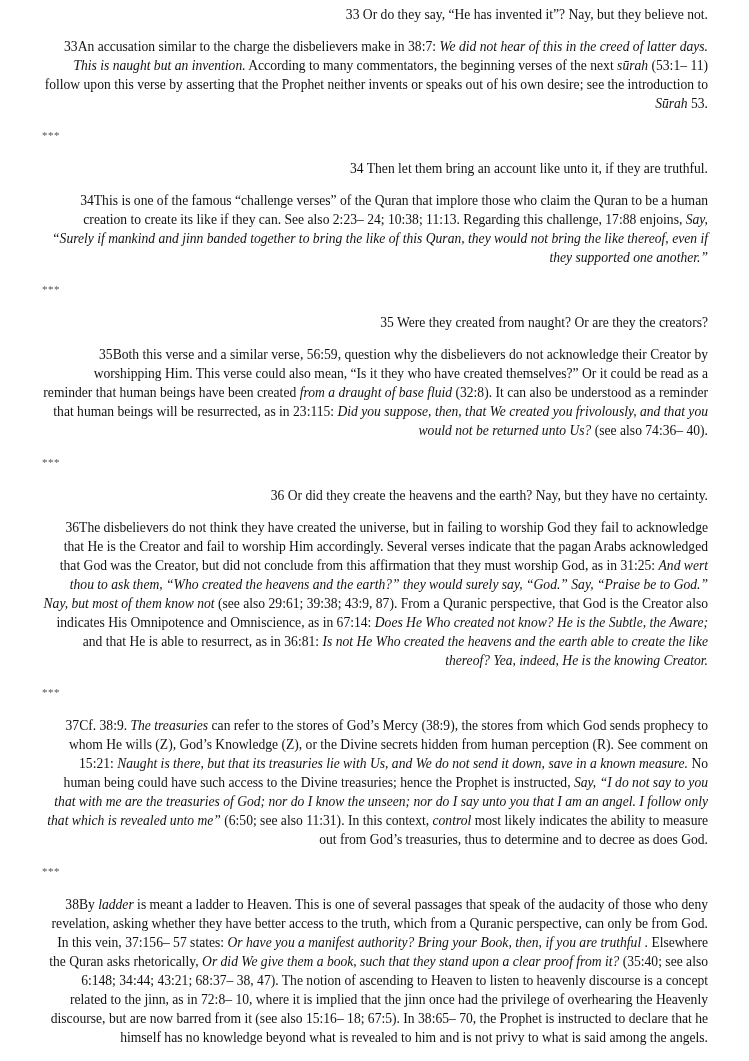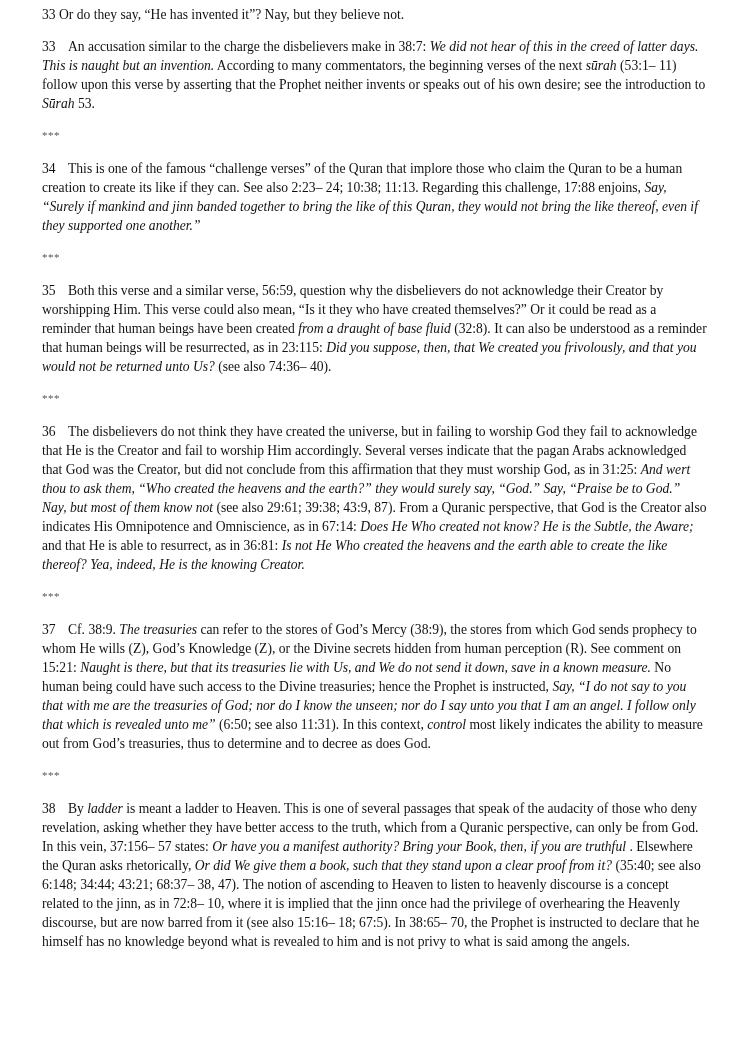--- a/index.html
+++ b/index.html
@@ -18,21 +18,21 @@
     left: 42px;
     top: 5px;
     width: 666px;
     font-family: "Liberation Serif", "DejaVu Serif", serif;
     font-size: 13.6px;
     line-height: 19px;
     color: #111111;
   }
   .para {
     margin: 0 0 13px 0;
-    text-align: left;
+    text-align: right;
     font-family: Liberation Serif, serif;
   }
   .verse { }
   .comment .num {
     display: inline-block;
     width: 26px;
   }
   .sep {
     color: #555555;
     font-size: 11px;
@@ -48,34 +48,37 @@
 
   <div>
     <p class="para verse">33 Or do they say, “He has invented it”? Nay, but they believe not.</p>
     <p class="para comment">
       <span class="num">33</span><span class="ctext"><span>An accusation similar to the charge the disbelievers make in 38:7: </span><i>We did not hear of this in the creed of latter days. This is naught but an invention.</i><span> According to many commentators, the beginning verses of the next </span><i>sūrah</i><span> (53:1– 11) follow upon this verse by asserting that the Prophet neither invents or speaks out of his own desire; see the introduction to </span><i>Sūrah</i><span> 53.</span></span>
     </p>
     <p class="sep">***</p>
   </div>
 
   <div>
+    <p class="para verse">34 Then let them bring an account like unto it, if they are truthful.</p>
     <p class="para comment">
       <span class="num">34</span><span class="ctext"><span>This is one of the famous “challenge verses” of the Quran that implore those who claim the Quran to be a human creation to create its like if they can. See also 2:23– 24; 10:38; 11:13. Regarding this challenge, 17:88 enjoins, </span><i>Say, “Surely if mankind and jinn banded together to bring the like of this Quran, they would not bring the like thereof, even if they supported one another.”</i></span>
     </p>
     <p class="sep">***</p>
   </div>
 
   <div>
+    <p class="para verse">35 Were they created from naught? Or are they the creators?</p>
     <p class="para comment">
       <span class="num">35</span><span class="ctext"><span>Both this verse and a similar verse, 56:59, question why the disbelievers do not acknowledge their Creator by worshipping Him. This verse could also mean, “Is it they who have created themselves?” Or it could be read as a reminder that human beings have been created </span><i>from a draught of base fluid</i><span> (32:8). It can also be understood as a reminder that human beings will be resurrected, as in 23:115: </span><i>Did you suppose, then, that We created you frivolously, and that you would not be returned unto Us?</i><span> (see also 74:36– 40).</span></span>
     </p>
     <p class="sep">***</p>
   </div>
 
   <div>
+    <p class="para verse">36 Or did they create the heavens and the earth? Nay, but they have no certainty.</p>
     <p class="para comment">
       <span class="num">36</span><span class="ctext"><span>The disbelievers do not think they have created the universe, but in failing to worship God they fail to acknowledge that He is the Creator and fail to worship Him accordingly. Several verses indicate that the pagan Arabs acknowledged that God was the Creator, but did not conclude from this affirmation that they must worship God, as in 31:25: </span><i>And wert thou to ask them, “Who created the heavens and the earth?” they would surely say, “God.” Say, “Praise be to God.” Nay, but most of them know not</i><span> (see also 29:61; 39:38; 43:9, 87). From a Quranic perspective, that God is the Creator also indicates His Omnipotence and Omniscience, as in 67:14: </span><i>Does He Who created not know? He is the Subtle, the Aware;</i><span> and that He is able to resurrect, as in 36:81: </span><i>Is not He Who created the heavens and the earth able to create the like thereof? Yea, indeed, He is the knowing Creator.</i></span>
     </p>
     <p class="sep">***</p>
   </div>
 
   <div>
     <p class="para comment">
       <span class="num">37</span><span class="ctext"><span>Cf. 38:9. </span><i>The treasuries</i><span> can refer to the stores of God’s Mercy (38:9), the stores from which God sends prophecy to whom He wills (Z), God’s Knowledge (Z), or the Divine secrets hidden from human perception (R). See comment on 15:21: </span><i>Naught is there, but that its treasuries lie with Us, and We do not send it down, save in a known measure.</i><span> No human being could have such access to the Divine treasuries; hence the Prophet is instructed, </span><i>Say, “I do not say to you that with me are the treasuries of God; nor do I know the unseen; nor do I say unto you that I am an angel. I follow only that which is revealed unto me”</i><span> (6:50; see also 11:31). In this context, </span><i>control</i><span> most likely indicates the ability to measure out from God’s treasuries, thus to determine and to decree as does God.</span></span>
     </p>

